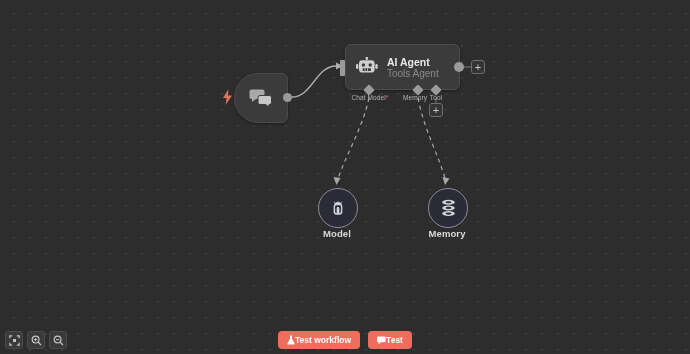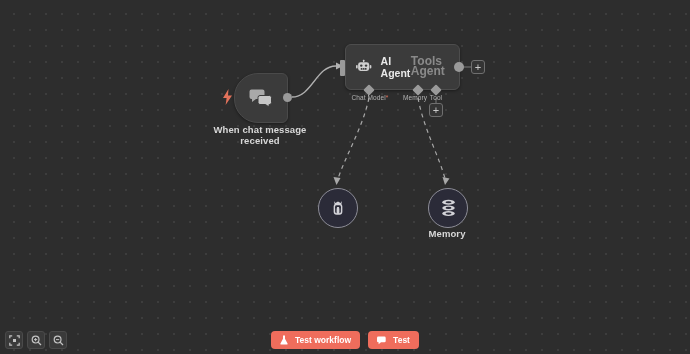--- a/index.html
+++ b/index.html
@@ -38,23 +38,23 @@
   }
   #trigger-caption{left:200px;top:124px;width:120px;}
 
   
   .agent-node{
     position:absolute;left:345px;top:44px;width:115px;height:46px;
     background:#3b3b3b;border:1px solid #4d4d4d;border-radius:6px;
     display:flex;align-items:center;padding-left:10px;box-sizing:border-box;
     box-shadow:0 1px 3px rgba(0,0,0,.4);
   }
-  .agent-text{margin-left:9px;display:flex;flex-direction:row;justify-content:center;}
+  .agent-text{margin-left:9px;display:flex;flex-direction:column;justify-content:center;}
   .agent-title{color:#e9e9e9;font-size:10.5px;font-weight:700;line-height:12px;}
-  .agent-sub{color:#8a8a8a;font-size:12px;line-height:10px;margin-top:1px;font-weight:bold;}
+  .agent-sub{color:#8a8a8a;font-size:10px;line-height:10px;margin-top:1px;}
   .in-port{
     position:absolute;left:-6px;top:15px;width:5px;height:16px;
     background:#9a9a9a;border-radius:1px;
   }
   .out-port{
     position:absolute;right:-5px;top:17px;width:10px;height:10px;
     background:#9a9a9a;border-radius:50%;
   }
 
   
@@ -84,21 +84,21 @@
   #memory-node{left:428px;top:188px;}
   #ollama-caption{left:292px;top:228px;width:90px;}
   #memory-caption{left:402px;top:228px;width:90px;}
 
   
   .bottom-bar{
     position:absolute;left:0;right:0;bottom:0;height:28px;
     display:flex;align-items:center;justify-content:center;gap:8px;
   }
   .action-btn{
-    height:18px;display:flex;align-items:center;gap:7px;
+    height:18px;display:flex;align-items:center;gap:0;
     background:#ef6d5c;border:none;border-radius:4px;
     color:#fff;font-size:8.5px;font-weight:700;
     padding:0 9px;box-sizing:border-box;cursor:pointer;
     font-family:"Liberation Sans", sans-serif;
   }
   .zoom-controls{
     position:absolute;left:5px;bottom:5px;display:flex;gap:4px;
   }
   .zoom-btn{
     width:18px;height:18px;background:#3a3a3a;border:1px solid #4a4a4a;
@@ -132,21 +132,20 @@
       <svg width="11" height="16" viewBox="0 0 11 16">
         <path d="M6.5 0 L1 9 L4.6 9 L3.6 16 L10 6.5 L6 6.5 Z" fill="#e2725b"></path>
       </svg>
     </div>
     <svg width="24" height="20" viewBox="0 0 24 20">
       <path d="M2.5 1.5 h11 a2 2 0 0 1 2 2 v5.5 a2 2 0 0 1 -2 2 h-6.5 l-4 3 v-3 h-0.5 a2 2 0 0 1 -2 -2 v-5.5 a2 2 0 0 1 2 -2 z" fill="#a9a9a9"></path>
       <path d="M11 7.5 h9.5 a2 2 0 0 1 2 2 v5 a2 2 0 0 1 -2 2 h-0.5 v2.5 l-3.5 -2.5 h-5.5 a2 2 0 0 1 -2 -2 v-5 a2 2 0 0 1 2 -2 z" fill="#c6c6c6" stroke="#3b3b3b" stroke-width="1"></path>
     </svg>
     <div class="out-port" style="right:-5px;top:19px;width:9px;height:9px;"></div>
   </div>
-  <div class="node-caption" id="trigger-caption">When chat message received</div>
 
   <div class="agent-node">
     <div class="in-port"></div>
     <svg width="22" height="20" viewBox="0 0 22 20">
       <rect x="10" y="0" width="1.6" height="3" fill="#cfcfcf"></rect>
       <circle cx="10.8" cy="0.9" r="1.3" fill="#cfcfcf"></circle>
       <rect x="3" y="3.2" width="15.6" height="12.4" rx="3.4" fill="#cfcfcf"></rect>
       <rect x="0" y="7" width="2.4" height="5" rx="1.2" fill="#cfcfcf"></rect>
       <rect x="19.3" y="7" width="2.4" height="5" rx="1.2" fill="#cfcfcf"></rect>
       <circle cx="7.4" cy="8" r="1.7" fill="#3b3b3b"></circle>
@@ -178,20 +177,21 @@
   <div class="circle-node" id="ollama-node">
     <svg width="18" height="20" viewBox="0 0 18 20">
       <path d="M5 3 L5.8 7 L12.2 7 L13 3 L11.6 5 L9 3.4 L6.4 5 Z" fill="#d3d3d8"></path>
       <rect x="5.4" y="6.4" width="7.2" height="9.6" rx="2.2" fill="none" stroke="#d3d3d8" stroke-width="1.5"></rect>
       <rect x="7.6" y="9" width="2.8" height="7" fill="#d3d3d8"></rect>
       <circle cx="7" cy="9.6" r="0.9" fill="#2b2b38"></circle>
       <circle cx="11" cy="9.6" r="0.9" fill="#2b2b38"></circle>
     </svg>
   </div>
   <div class="node-caption" id="ollama-caption">
+    <div>Model</div>
   </div>
 
   <div class="circle-node" id="memory-node">
     <svg width="19" height="20" viewBox="0 0 19 20">
       <ellipse cx="9.5" cy="4.2" rx="6.2" ry="2.5" fill="#d3d3d8"></ellipse>
       <ellipse cx="9.5" cy="4.2" rx="3" ry="1.05" fill="#2b2b38"></ellipse>
       <ellipse cx="9.5" cy="9.9" rx="6.2" ry="2.5" fill="#d3d3d8"></ellipse>
       <ellipse cx="9.5" cy="9.9" rx="3" ry="1.05" fill="#2b2b38"></ellipse>
       <ellipse cx="9.5" cy="15.6" rx="6.2" ry="2.5" fill="#d3d3d8"></ellipse>
       <ellipse cx="9.5" cy="15.6" rx="3" ry="1.05" fill="#2b2b38"></ellipse>

